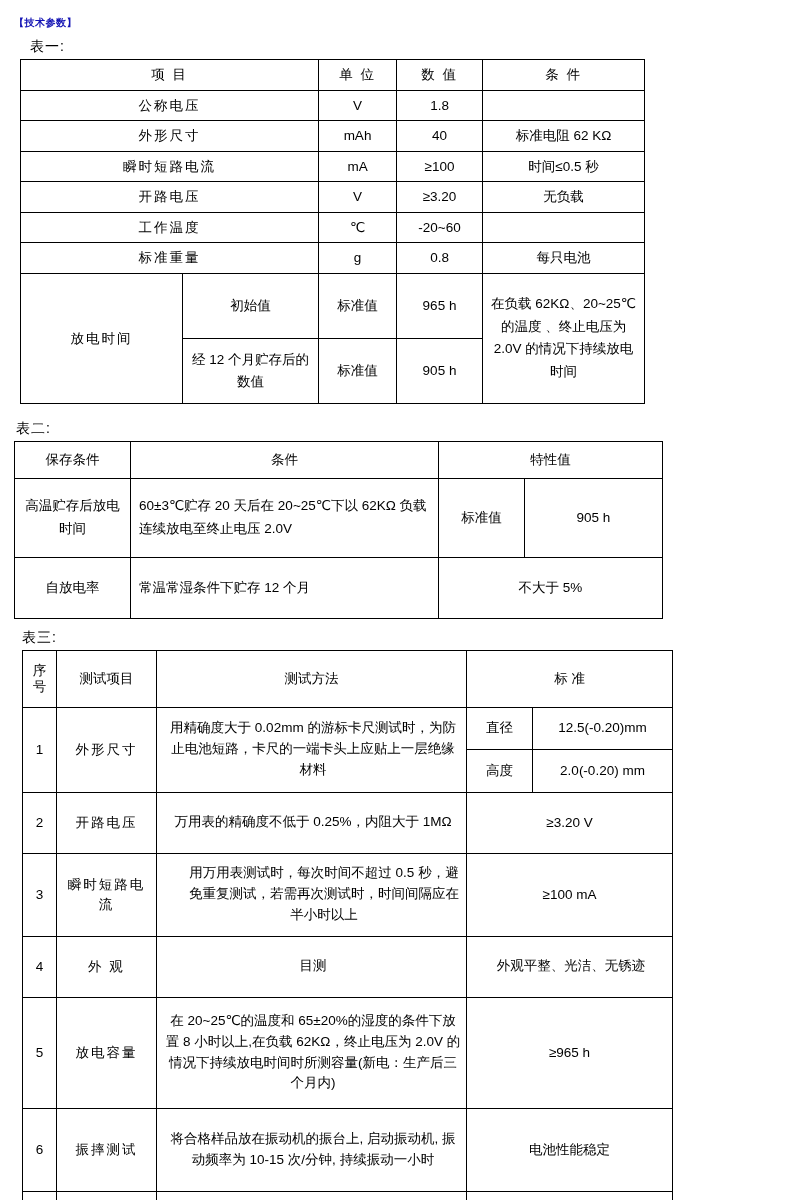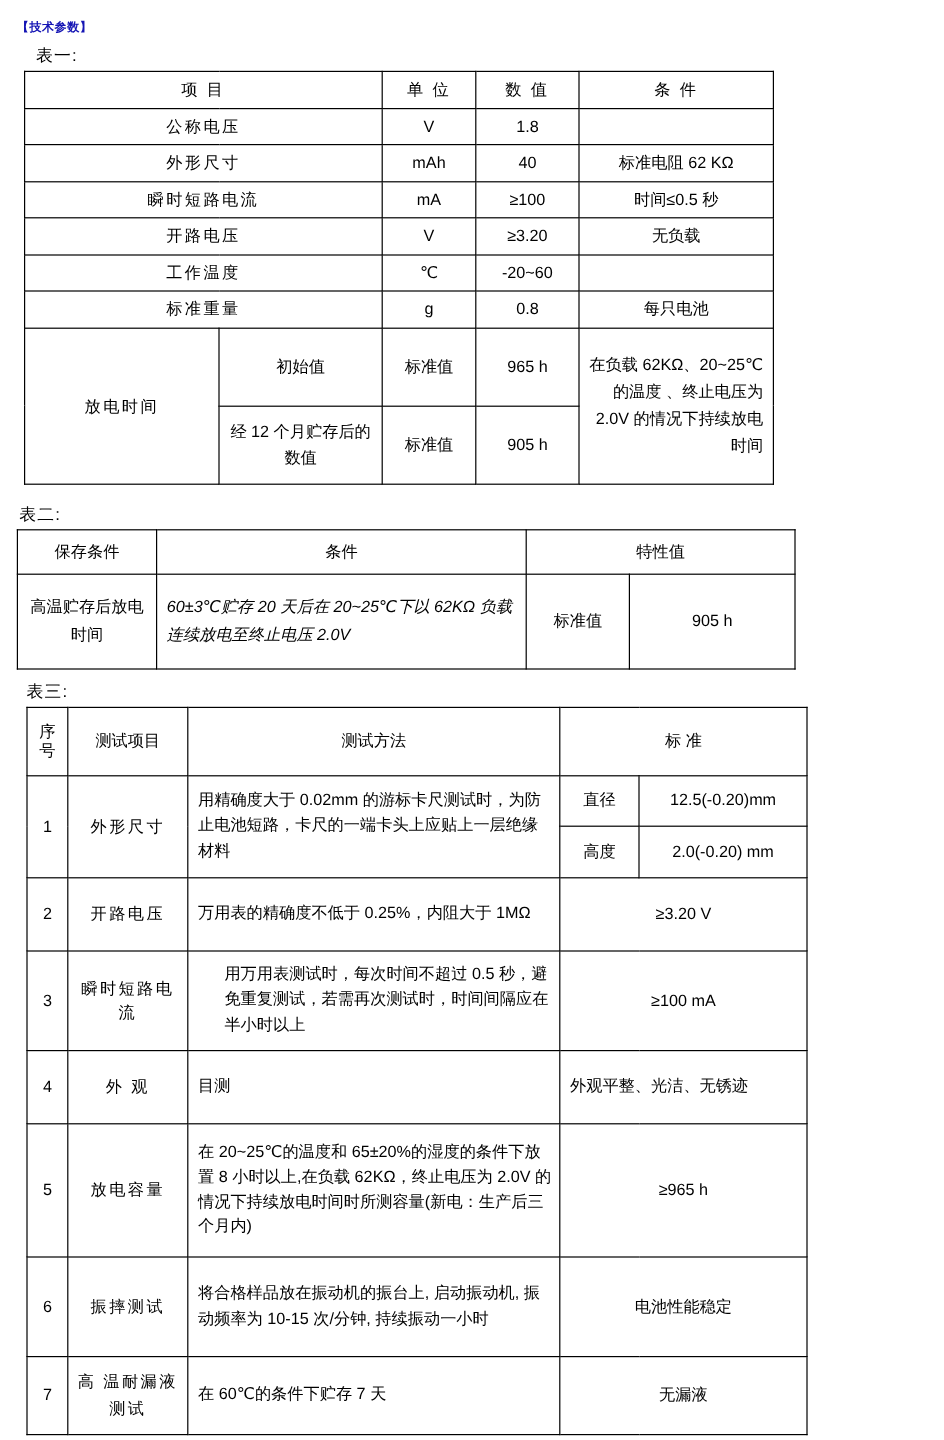--- a/index.html
+++ b/index.html
@@ -60,21 +60,21 @@
   }
   .t3 {
     margin-left: 22px;
     width: 650px;
   }
   .t3 td {
     padding: 6px 5px;
     font-size: 13.5px;
   }
   .t3 .left {
-    text-align: left;
+    text-align: center;
     padding-left: 8px;
     line-height: 1.55;
   }
   .spaced2 { letter-spacing: 2px; }
   .gap { height: 12px; }
   .gap-sm { height: 6px; }
 </style>
 </head>
 <body>
 
@@ -135,21 +135,21 @@
         <td>g</td>
         <td>0.8</td>
         <td>每只电池</td>
       </tr>
 
       <tr>
         <td rowspan="2" class="spaced2">放电时间</td>
         <td style="height:54px">初始值</td>
         <td>标准值</td>
         <td>965 h</td>
-        <td rowspan="2" style="text-align:right; padding:6px 8px; line-height:1.7;">在负载 62KΩ、20~25℃ 的温度 、终止电压为 2.0V 的情况下持续放电时间</td>
+        <td rowspan="2" style="text-align:center; padding:6px 8px; line-height:1.7;">在负载 62KΩ、20~25℃ 的温度 、终止电压为 2.0V 的情况下持续放电时间</td>
       </tr>
       <tr>
         <td style="height:54px; line-height:1.6;">经 12 个月贮存后的数值</td>
         <td>标准值</td>
         <td>905 h</td>
       </tr>
     </tbody>
   </table>
 
   <div class="gap"></div>
@@ -164,23 +164,28 @@
       <col style="width:138px">
     </colgroup>
     <tbody>
       <tr>
         <td>保存条件</td>
         <td>条件</td>
         <td colspan="2">特性值</td>
       </tr>
       <tr>
         <td style="height:62px; line-height:1.7;">高温贮存后放电时间</td>
-        <td class="left" style="line-height:1.7;font-style:italic;">60±3℃贮存 20 天后在 20~25℃下以 62KΩ 负载连续放电至终止电压 2.0V</td>
+        <td class="left" style="line-height:1.7;">60±3℃贮存 20 天后在 20~25℃下以 62KΩ 负载连续放电至终止电压 2.0V</td>
         <td>标准值</td>
         <td>905 h</td>
+      </tr>
+      <tr>
+        <td style="height:44px;">自放电率</td>
+        <td class="left">常温常湿条件下贮存 12 个月</td>
+        <td colspan="2">不大于 5%</td>
       </tr>
     </tbody>
   </table>
 
   <div class="gap-sm"></div>
 
   <div class="tbl-caption" style="margin-left:22px;">表三:</div>
 
   <table class="t3">
     <colgroup>

